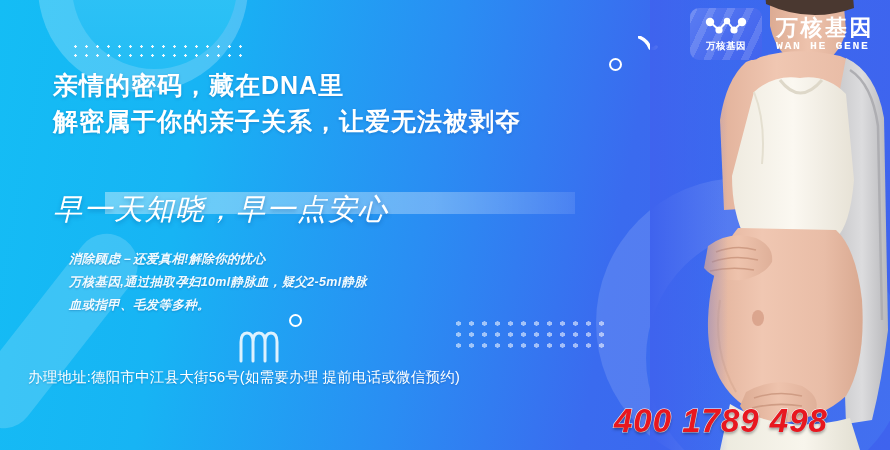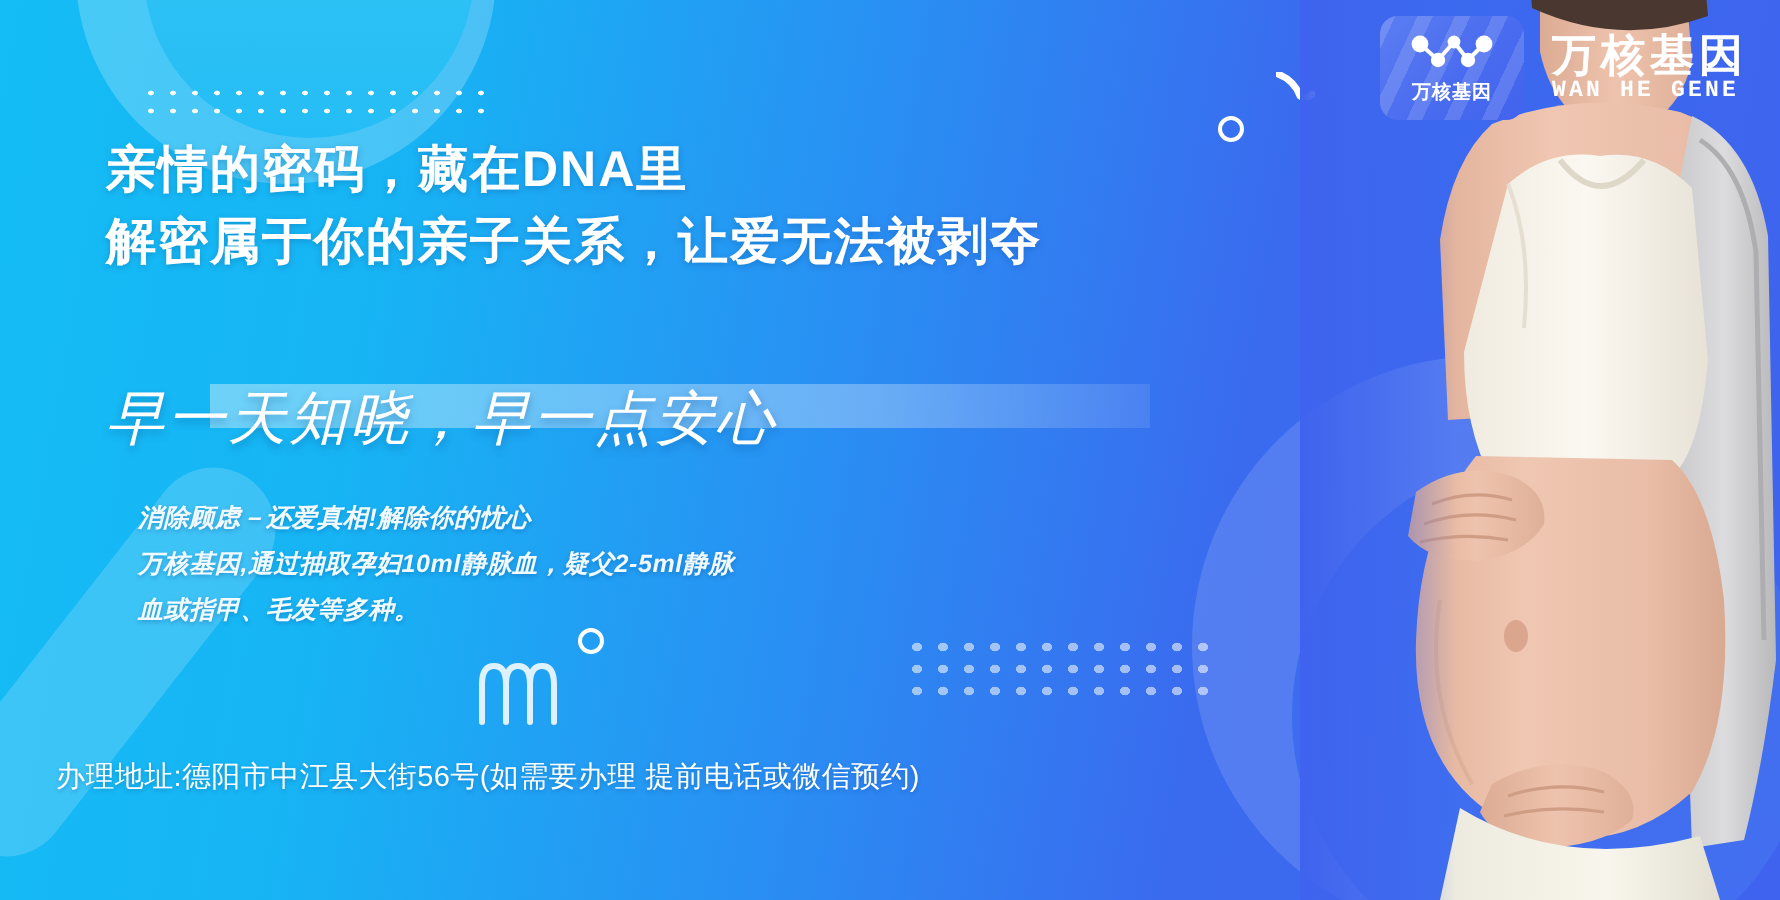--- a/index.html
+++ b/index.html
@@ -86,21 +86,21 @@
     color:#fff;font-size:29px;font-weight:normal;font-style:italic;
     letter-spacing:1.5px;text-shadow:0 2px 4px rgba(0,60,130,0.35);
   }
   .body-copy{position:absolute;left:53px;top:248px;z-index:5;margin-left:16px;}
   .body-copy div{
     color:#f0faff;font-size:12.5px;font-weight:bold;font-style:italic;
     line-height:1.85;letter-spacing:.3px;
     text-shadow:0 1px 2px rgba(0,60,130,0.3);
   }
   .address{
-    position:absolute;left:28px;top:379px;z-index:5;
+    position:absolute;left:28px;top:368px;z-index:5;
     color:#fff;font-size:14.5px;letter-spacing:.2px;
     text-shadow:0 1px 2px rgba(0,60,130,0.3);
   }
   .phone{
     position:absolute;left:614px;top:402px;z-index:8;
     color:#e8171f;font-size:33px;font-weight:bold;font-style:italic;letter-spacing:1px;
     -webkit-text-stroke:1.2px #ffffff;paint-order:stroke fill;
     text-shadow:0 2px 3px rgba(0,0,0,0.35);
   }
 
@@ -226,14 +226,15 @@
   <div class="subhead">早一天知晓，早一点安心</div>
 
   <div class="body-copy">
     <div>消除顾虑－还爱真相!解除你的忧心</div>
     <div>万核基因,通过抽取孕妇10ml静脉血，疑父2-5ml静脉</div>
     <div>血或指甲、毛发等多种。</div>
   </div>
 
   <div class="address">办理地址:德阳市中江县大街56号(如需要办理 提前电话或微信预约)</div>
 
+  <div class="phone">400 1789 498</div>
 
 </div>
 
 </body></html>

